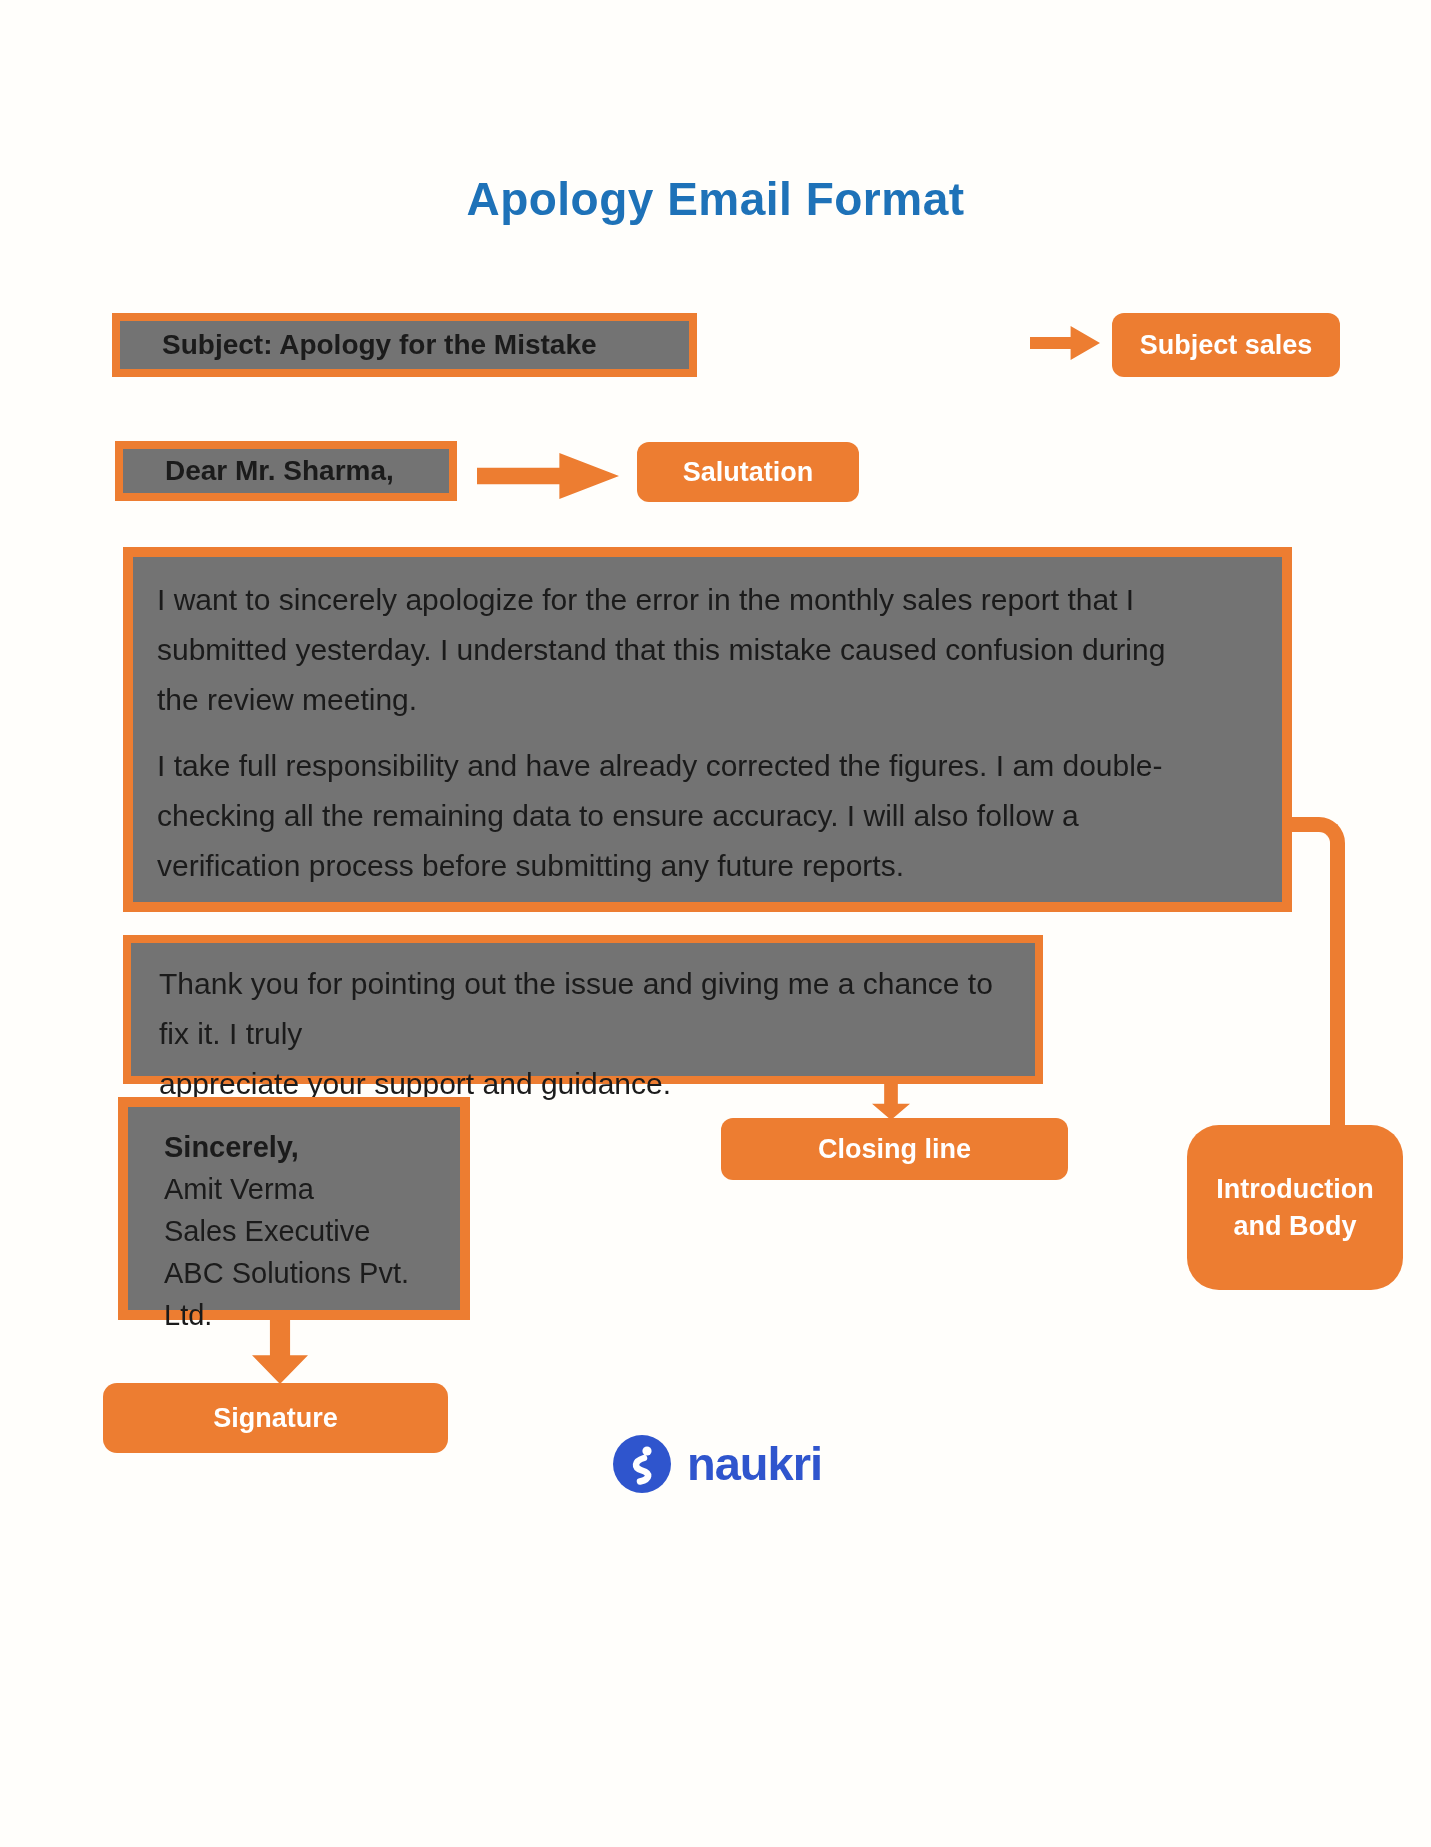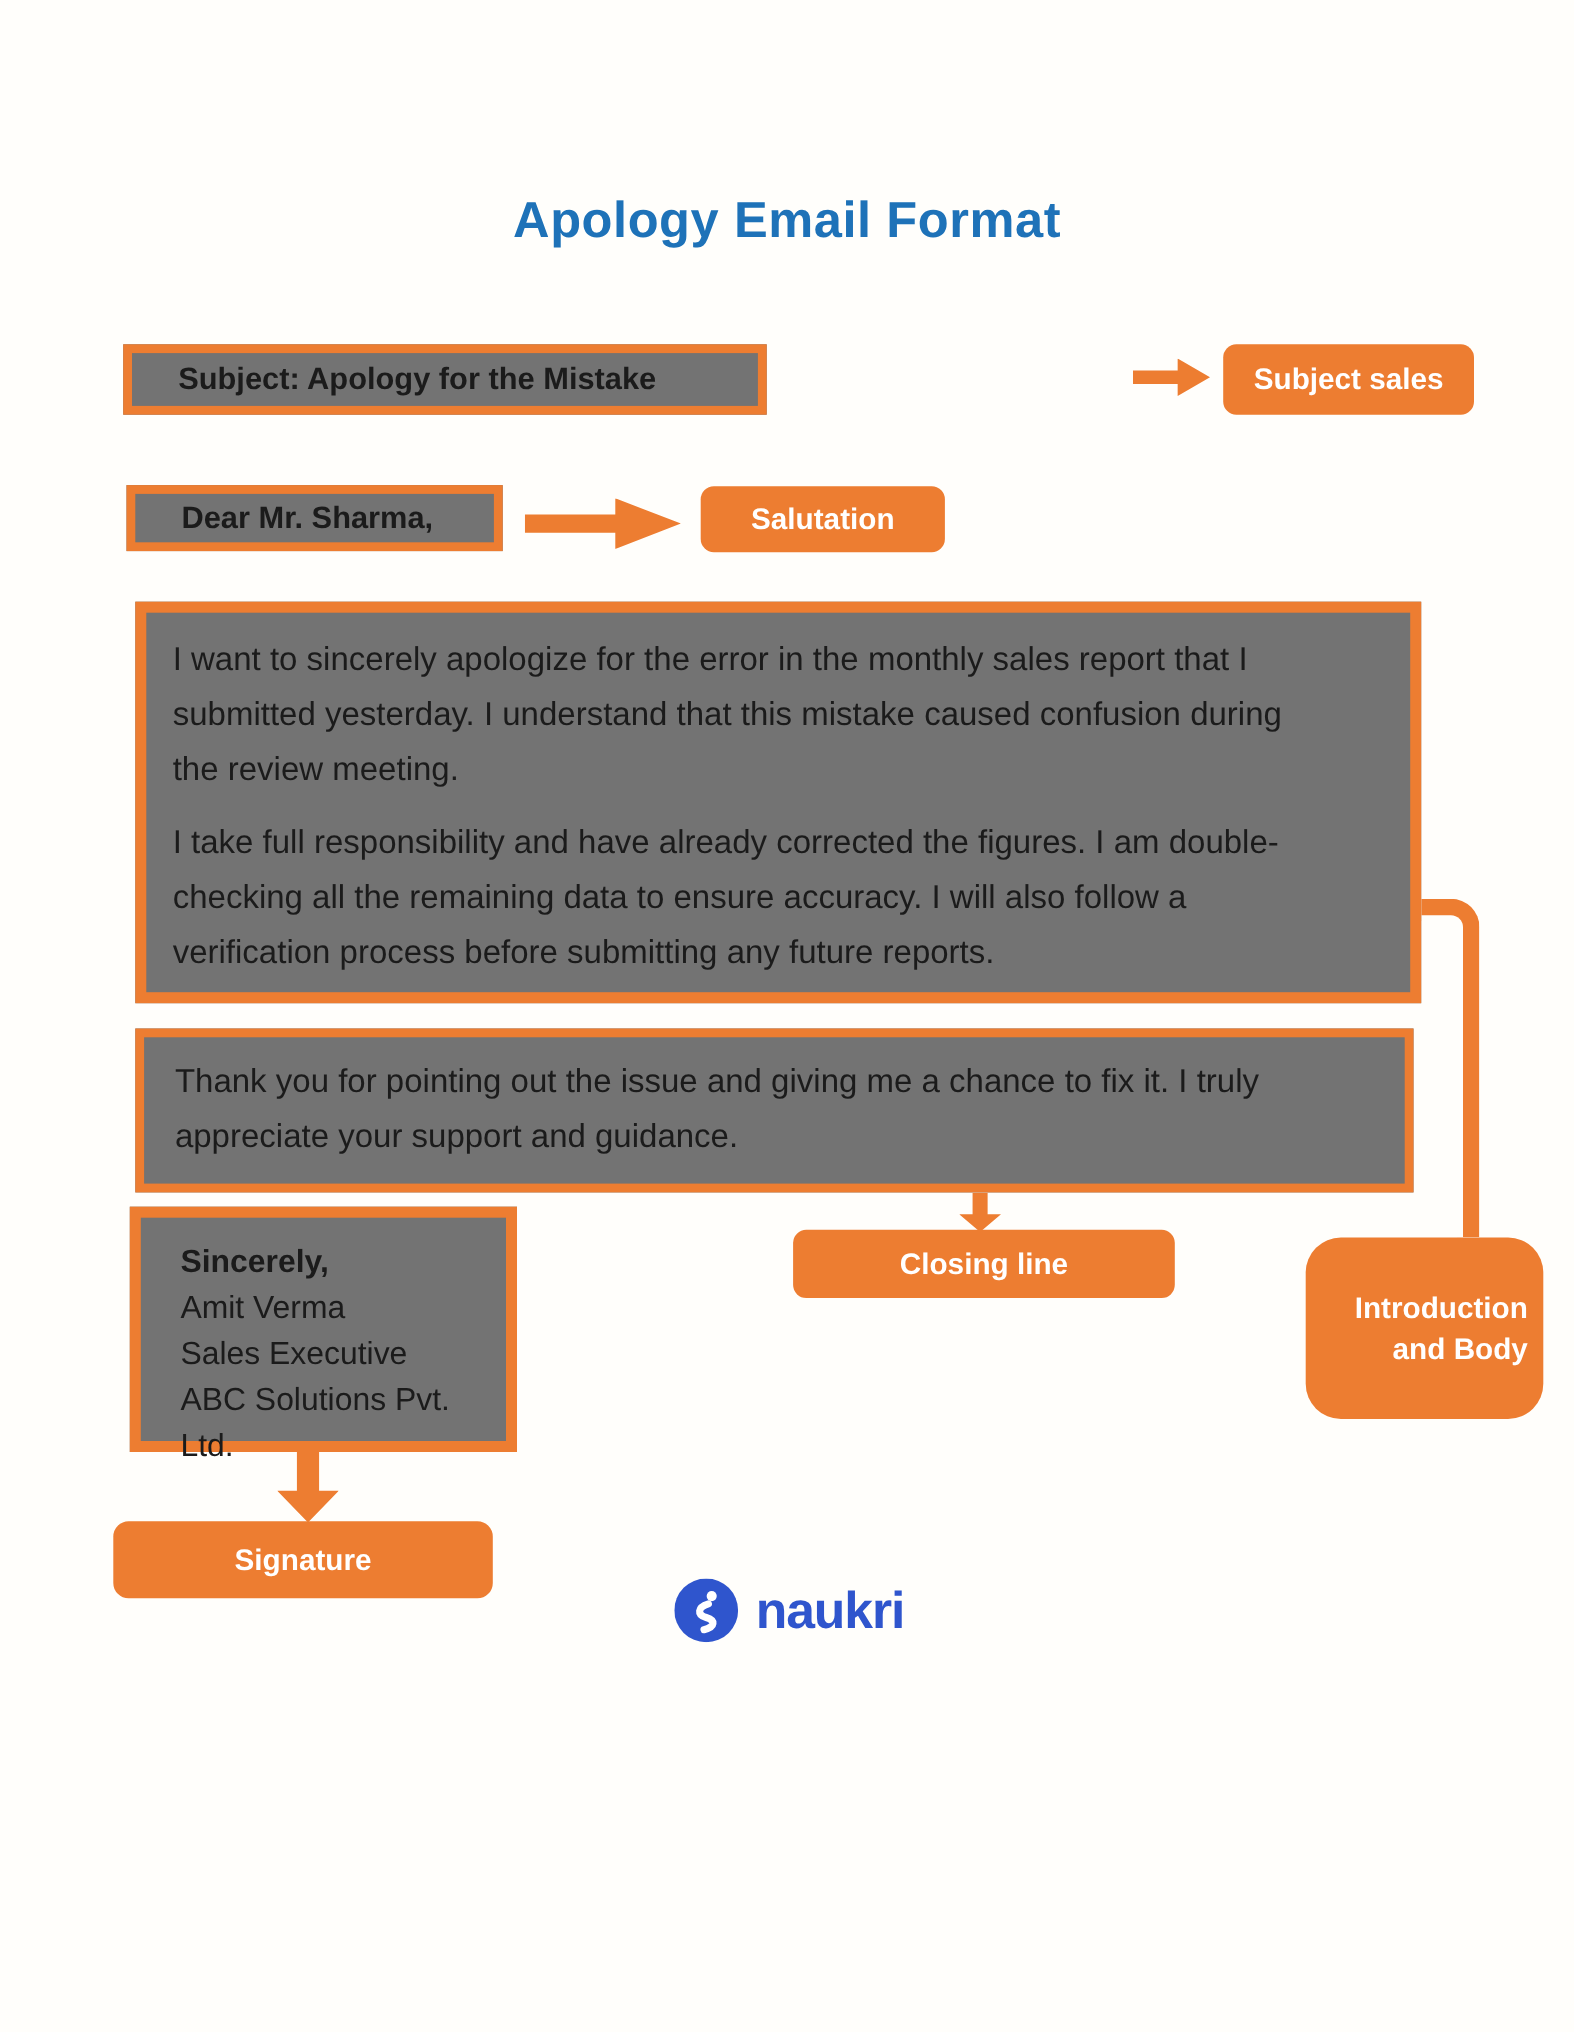--- a/index.html
+++ b/index.html
@@ -29,42 +29,42 @@
     display:flex;align-items:center;padding-left:42px;
     font-size:28px;font-weight:bold;
   }
   .body-box{
     left:123px;top:547px;width:1169px;height:365px;border-width:10px;
     font-size:30px;line-height:50px;padding:18px 26px 0 24px;
   }
   .body-box p{margin:0;white-space:pre-line;}
   .body-box p + p{margin-top:16px;}
   .closing-box{
-    left:123px;top:935px;width:1162px;height:149px;
+    left:123px;top:935px;width:920px;height:149px;
     font-size:30px;line-height:50px;padding:16px 24px 0 28px;
   }
   .closing-box p{margin:0;white-space:pre-line;}
   .signature-box{
     left:118px;top:1097px;width:352px;height:223px;border-width:10px;
     font-size:29px;line-height:42px;padding:19px 6px 0 36px;
   }
   .signature-box .sig-line{display:block;}
   .sig-bold{font-weight:bold;}
   .pill{
     position:absolute;background:var(--orange,#ed7d31);color:#fff;
     font-weight:bold;display:flex;align-items:center;justify-content:center;
     border-radius:12px;text-align:center;
   }
   .subject-line-btn{left:1112px;top:313px;width:228px;height:64px;font-size:27px;}
   .salutation-btn{left:637px;top:442px;width:222px;height:60px;font-size:27px;}
   .closing-line-btn{left:721px;top:1118px;width:347px;height:62px;font-size:27px;}
   .signature-btn{left:103px;top:1383px;width:345px;height:70px;font-size:27px;border-radius:14px;}
   .intro-body-btn{
     left:1187px;top:1125px;width:216px;height:165px;border-radius:32px;
-    font-size:27px;line-height:37px;padding:0 14px;text-align:right;
+    font-size:27px;line-height:37px;padding:0 14px;
   }
   .arrow{position:absolute;background:var(--orange,#ed7d31);}
   .arrow-right{clip-path:polygon(0 32%,58% 32%,58% 0,100% 50%,58% 100%,58% 68%,0 68%);}
   .arrow-down{clip-path:polygon(32% 0,68% 0,68% 55%,100% 55%,50% 100%,0 55%,32% 55%);}
   .subject-arrow{left:1030px;top:326px;width:70px;height:34px;}
   .salutation-arrow{left:477px;top:453px;width:142px;height:46px;}
   .closing-arrow{left:872px;top:1084px;width:38px;height:36px;}
   .signature-arrow{left:252px;top:1320px;width:56px;height:64px;}
   .intro-connector{
     position:absolute;left:1292px;top:817px;width:53px;height:308px;

